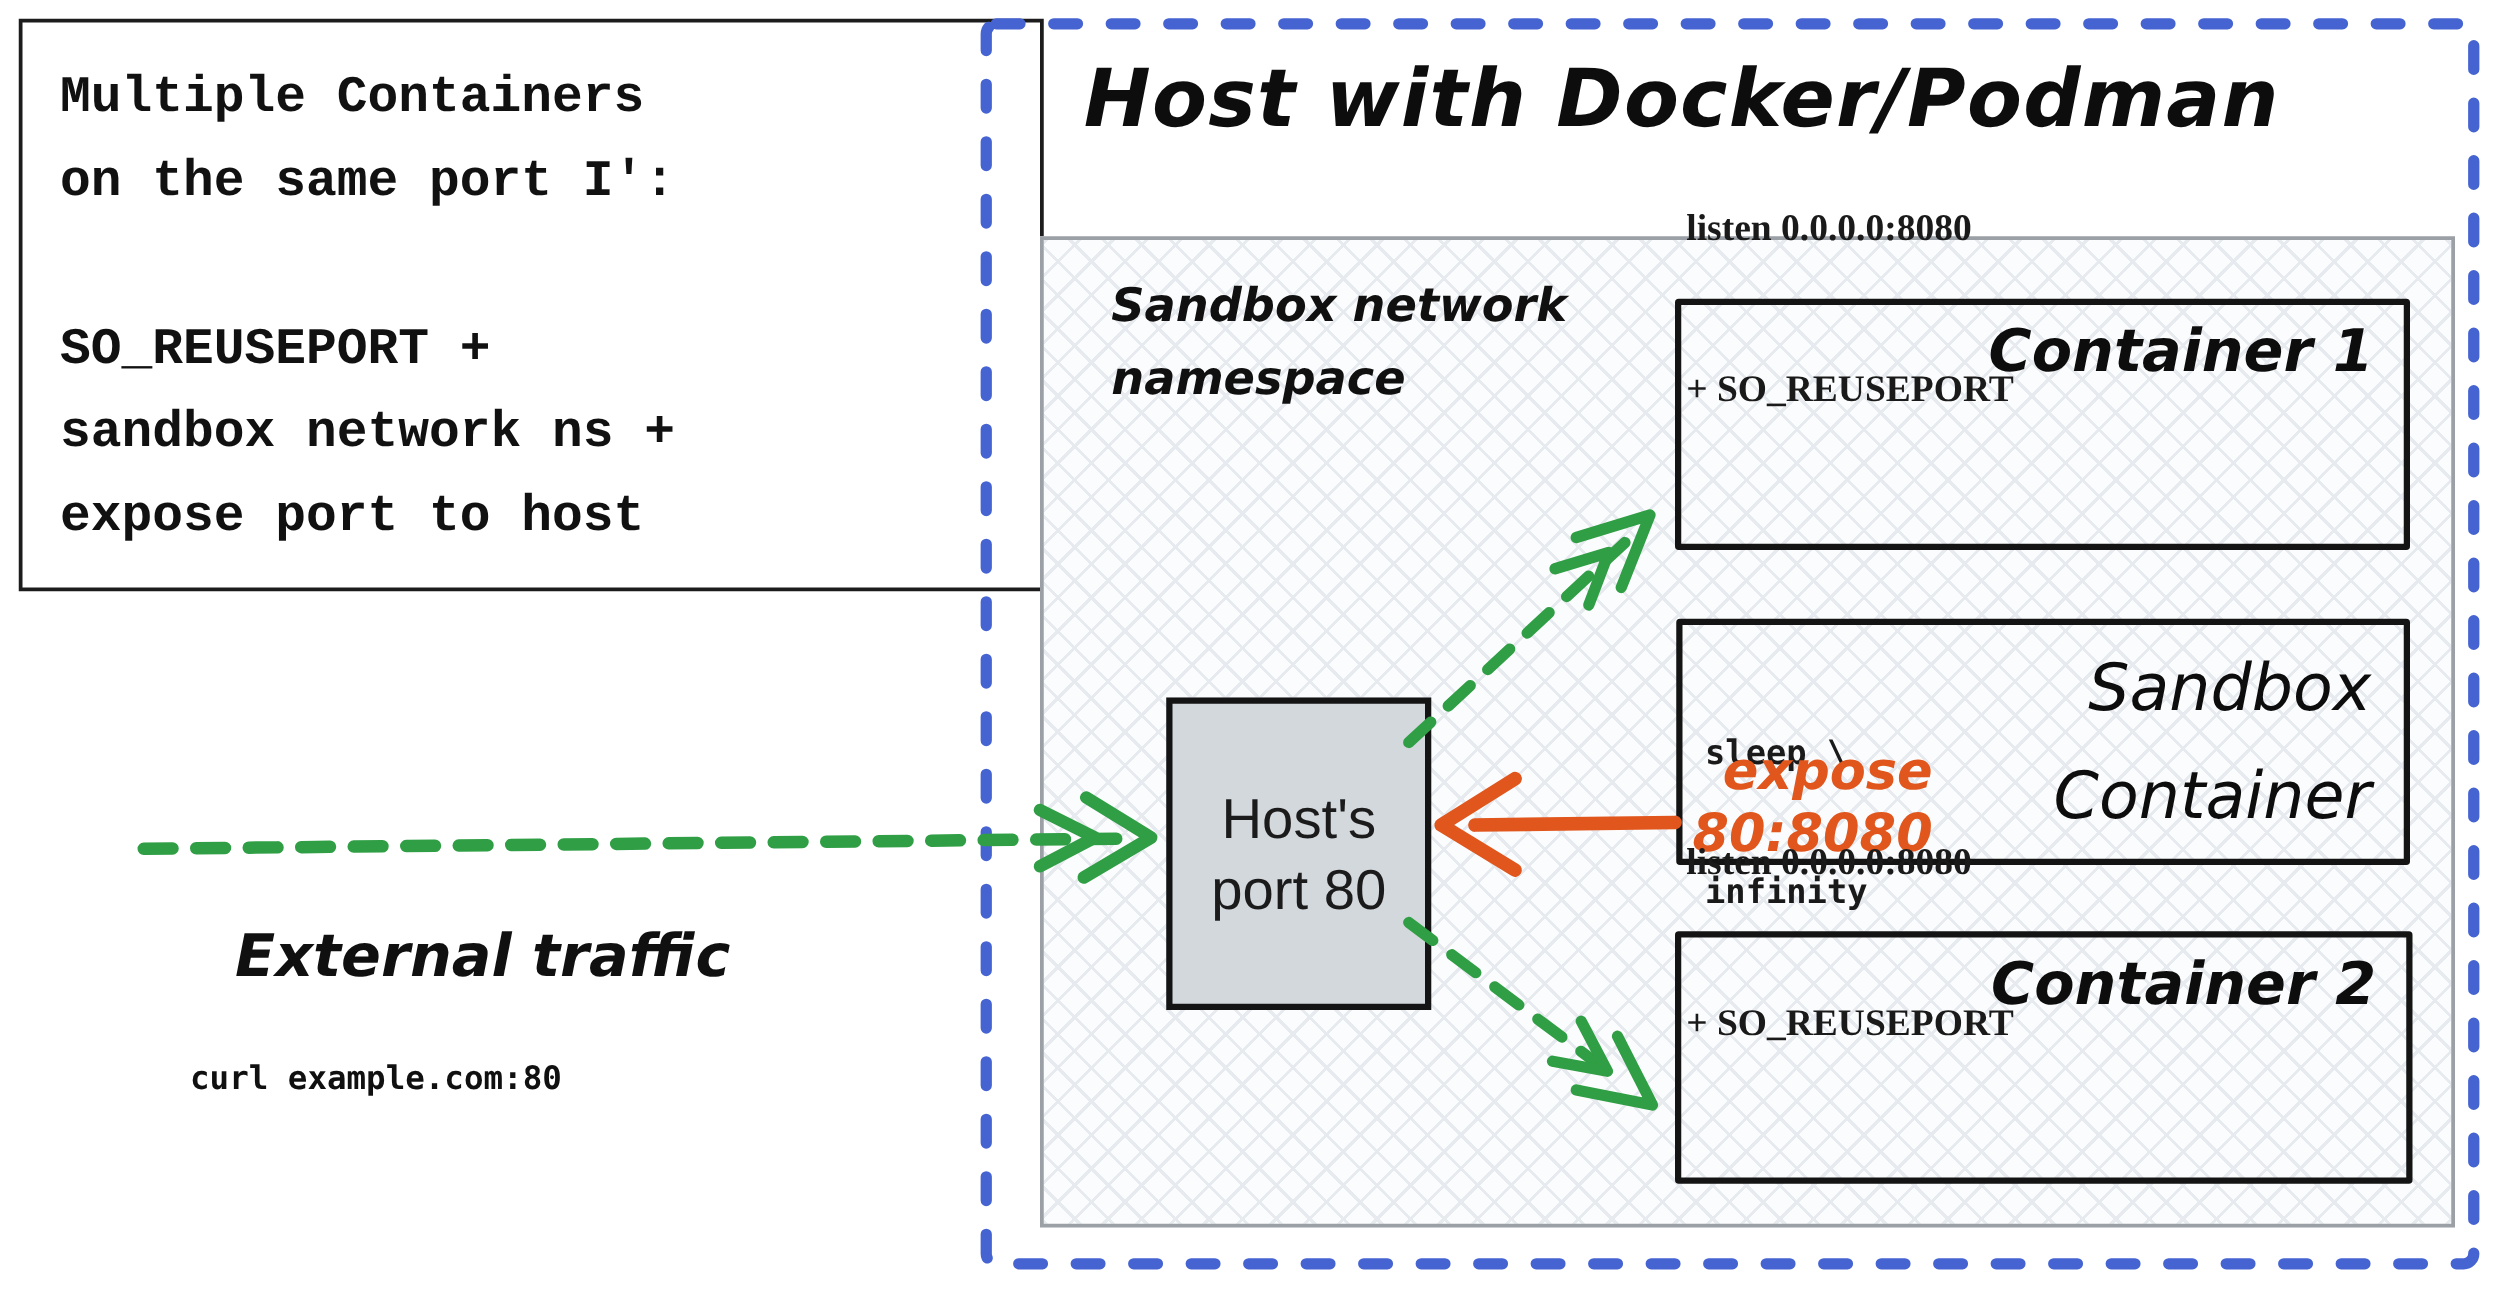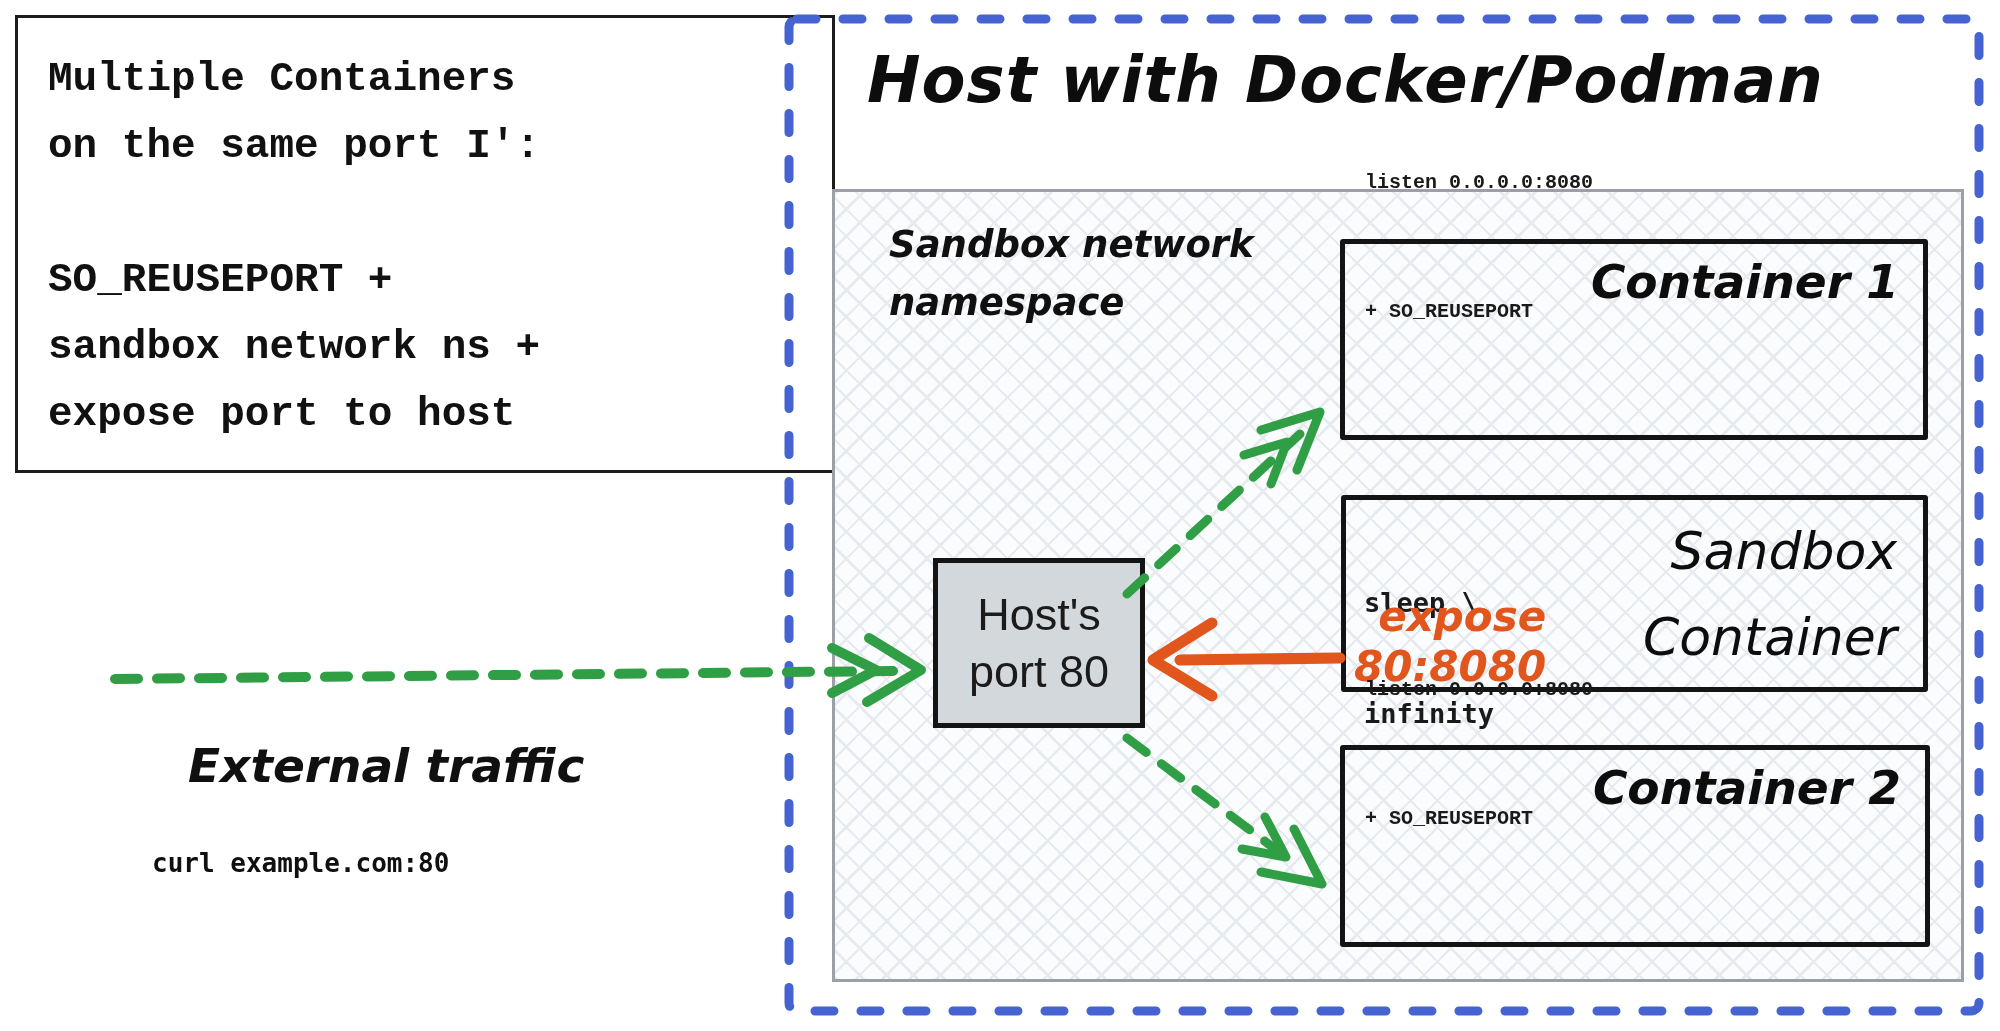--- a/index.html
+++ b/index.html
@@ -52,43 +52,43 @@
   .cbox.c1 { left:505px; top:47px;  width:588px; height:201px; }
   .cbox.sb { left:506px; top:303px; width:587px; height:197px; }
   .cbox.c2 { left:505px; top:553px; width:590px; height:202px; }
 
   .c-title {
     position:absolute; right:24px; top:10px;
     font-family:"DejaVu Sans",sans-serif; font-style:italic; font-weight:700;
     font-size:47px; color:#0d0d0d; white-space:nowrap;margin-left:40px;
   }
   .c-code {
-    position:absolute; left:20px; bottom:16px;
-    font-family:Liberation Mono, monospace; font-weight:600;
-    font-size:20px; line-height:43px; color:#1a1a1a; white-space:pre;
+    position:absolute; left:4px; bottom:16px;
+    font-family:Liberation Serif, serif; font-weight:600;
+    font-size:30px; line-height:43px; color:#1a1a1a; white-space:pre;
   }
   .sb-cmd {
     position:absolute; left:18px; top:10px;
     font-family:"DejaVu Sans Mono",monospace; font-weight:700;
     font-size:27px; line-height:37px; color:#1a1a1a; white-space:pre;
   }
   .sb-title {
     position:absolute; right:26px; top:8px; text-align:right;
     font-family:"DejaVu Sans",sans-serif; font-style:italic; font-weight:400;
     font-size:52px; line-height:86px; color:#0d0d0d; white-space:nowrap;
   }
   .sb-expose {
     position:absolute; left:8px; top:92px;
     font-family:"DejaVu Sans",sans-serif; font-style:italic; font-weight:700;
     font-size:42px; line-height:50px; color:#e0561c; text-align:right;
   }
 
   
   .host-port {
-    position:absolute; left:98px; top:366px; width:212px; height:170px;
+    position:absolute; left:98px; top:366px; width:212px; height:250px;
     box-sizing:border-box; background:#d3d8dd; border:5px solid #141414;
     display:flex; flex-direction:column; align-items:center; justify-content:center;
     font-family:"Liberation Sans","DejaVu Sans",sans-serif;
     font-size:45px; line-height:57px; color:#1b1b1b;
   }
 
   
   .ext-label {
     position:absolute; left:188px; top:738px;
     font-family:"DejaVu Sans",sans-serif; font-style:italic; font-weight:600;

